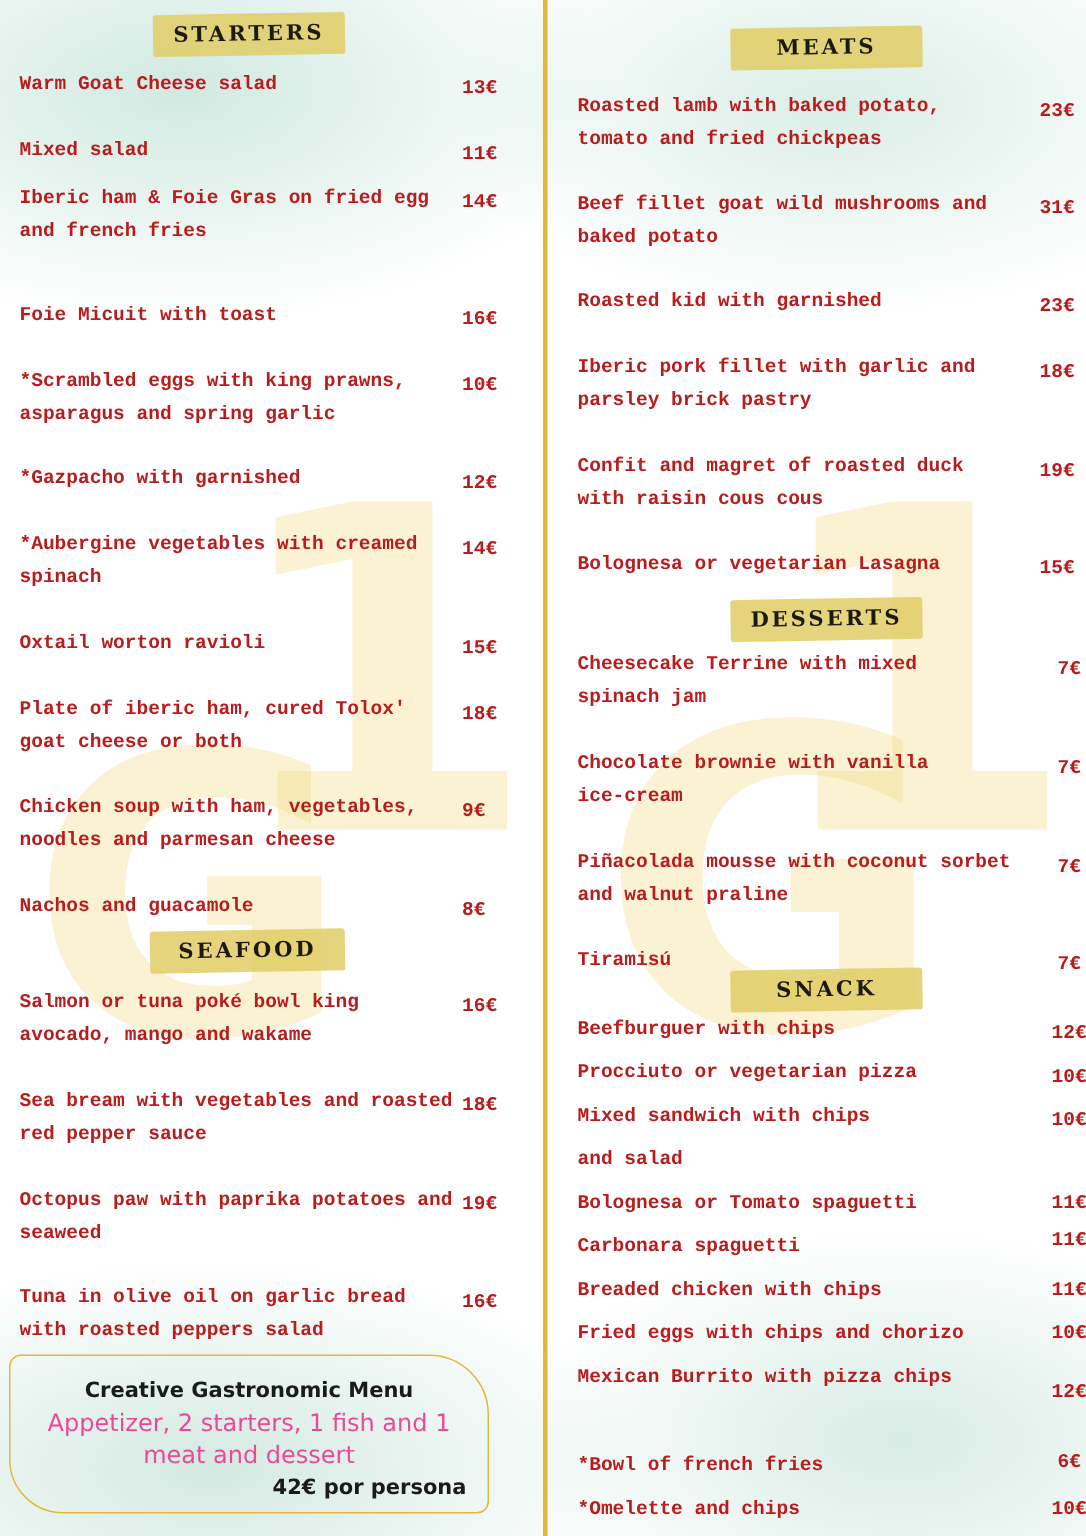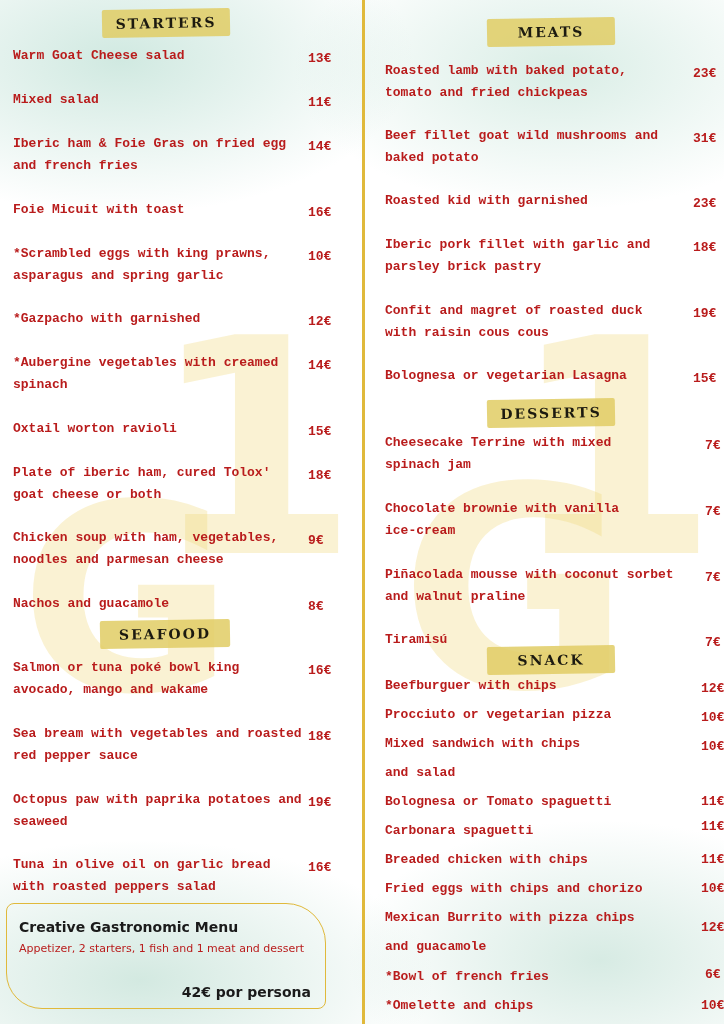--- a/index.html
+++ b/index.html
@@ -57,22 +57,22 @@
   .col-right .item .price { left: 288px; margin-left: 20px; }
 
   .snack .name { width: 270px; }
 
   .promo {
     position: absolute; left: 6px; top: 903px; width: 320px; height: 106px;
     border: 1.5px solid #e0b93b;
     border-radius: 8px 40px 8px 36px;
     box-sizing: border-box; padding: 12px 12px 0 12px;
   }
-  .promo-title { font-weight: bold; font-size: 14px; line-height: 22px; }
-  .promo-desc { font-size: 11px; line-height: 21px; color: #b91c1c; }
+  .promo-title { font-weight: bold; font-size: 14px; line-height: 22px; text-align: center; }
+  .promo-desc { font-size: 16px; line-height: 21px; color: #ec4899; text-align: center; }
   .promo-price { position: absolute; right: 14px; bottom: 8px; font-weight: bold; font-size: 14px; }
 </style>
 </head>
 <body>
 
 <div class="bg-wash"></div>
 <div class="watermark wm-left-1">1</div>
 <div class="watermark wm-left-g">G</div>
 <div class="watermark wm-right-1">1</div>
 <div class="watermark wm-right-g">G</div>
@@ -83,21 +83,21 @@
   <div class="badge" style="left:102px;top:9px;width:128px;">STARTERS</div>
 
   <div class="item" style="top:45px">
       <span class="name">Warm Goat Cheese salad</span>
       <span class="price">13€</span>
     </div>
   <div class="item" style="top:89px">
       <span class="name">Mixed salad</span>
       <span class="price">11€</span>
     </div>
-  <div class="item" style="top:133px">
+  <div class="item" style="top:121px">
       <span class="name">Iberic ham &amp; Foie Gras on fried egg and french fries</span>
       <span class="price">14€</span>
     </div>
   <div class="item" style="top:199px">
       <span class="name">Foie Micuit with toast</span>
       <span class="price">16€</span>
     </div>
   <div class="item" style="top:243px">
       <span class="name">*Scrambled eggs with king prawns, asparagus and spring garlic</span>
       <span class="price">10€</span>
@@ -226,21 +226,20 @@
   <div class="item snack" style="top:849px">
       <span class="name">Breaded chicken with chips</span>
       <span class="price" style="left:296px;top:0">11€</span>
     </div>
   <div class="item snack" style="top:878px">
       <span class="name">Fried eggs with chips and chorizo</span>
       <span class="price" style="left:296px;top:0">10€</span>
     </div>
   <div class="item snack" style="top:907px">
       <span class="name">Mexican Burrito with pizza chips</span>
-      <span class="name" style="margin-top:7px">and guacamole</span>
       <span class="price" style="left:296px;top:10px">12€</span>
     </div>
   <div class="item snack" style="top:966px">
       <span class="name">*Bowl of french fries</span>
       <span class="price" style="left:300px;top:-2px">6€</span>
     </div>
   <div class="item snack" style="top:995px">
       <span class="name">*Omelette and chips</span>
       <span class="price" style="left:296px;top:0">10€</span>
     </div>

